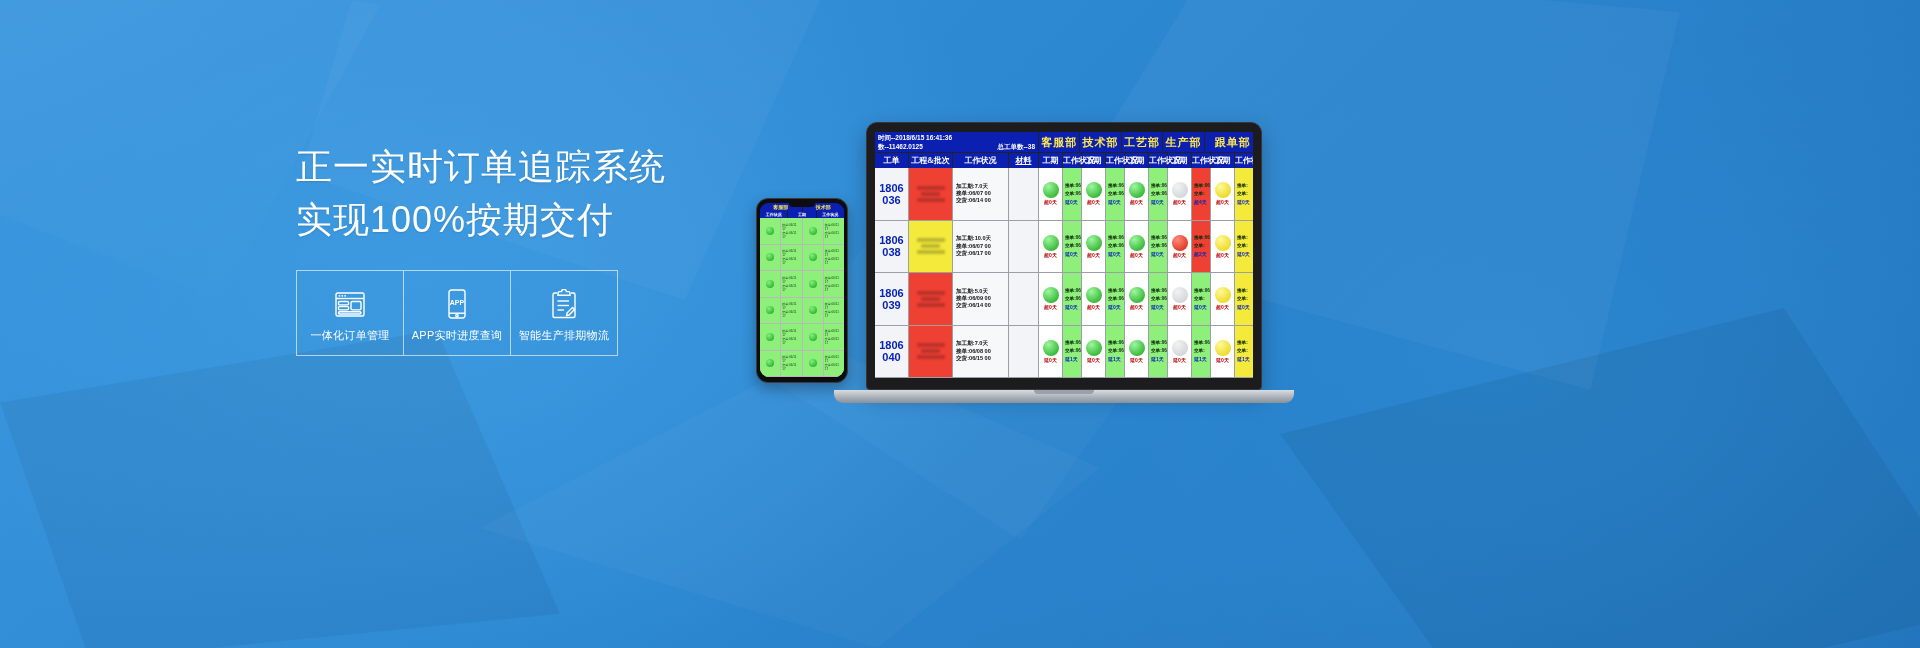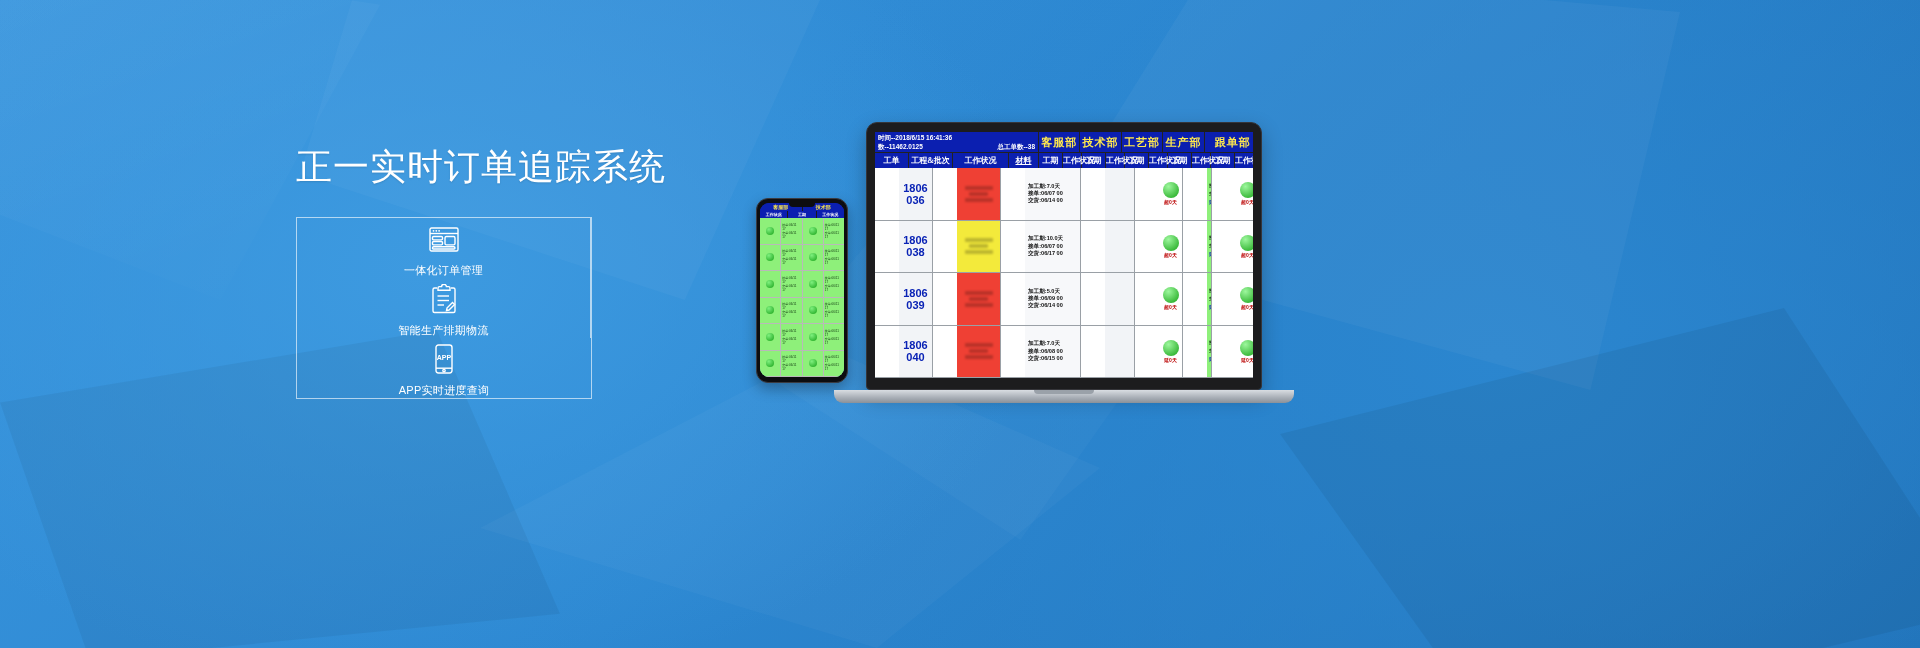--- a/index.html
+++ b/index.html
@@ -44,22 +44,22 @@
 
   
   #copy { position:absolute; left:296px; top:140px; width:460px; }
   .headline {
     color:#ffffff;
     font-size:36px; line-height:53px;
     font-weight:normal; letter-spacing:1px;
     text-shadow: 0 1px 2px rgba(0,0,0,.12);
     white-space: nowrap;
   }
-  #features { display:flex; margin-top:24px; width:296px;
-              border:1px solid rgba(255,255,255,.62);flex-direction:column; }
+  #features { display:flex; margin-top:24px; width:322px;
+              border:1px solid rgba(255,255,255,.62); }
   .feature { flex:1 1 0; height:84px;
              display:flex; flex-direction:column;
              align-items:center; justify-content:center;
              border-right:1px solid rgba(255,255,255,.62);
              padding-top:4px; }
   .feature:last-child { border-right:none; }
   .f-icon { height:34px; display:flex; align-items:center; justify-content:center; }
   .f-label { margin-top:7px; color:#ffffff; font-size:11px;
              letter-spacing:.3px; white-space:nowrap; }
 
@@ -133,21 +133,21 @@
 
   .c-order  { flex:0 0 34px; }
   .c-proj   { flex:0 0 44px;font-family:Liberation Serif, serif; }
   .c-cycle  { flex:0 0 56px; }
   .c-mat    { flex:0 0 30px;text-decoration:underline; }
   .c-dur    { flex:0 0 24px; }
   .c-stat   { flex:1 1 0; min-width:0; }
 
   .grid { flex:1; display:flex; flex-direction:column; background:#ffffff; }
   .grow { flex:1 1 0; display:flex; border-bottom:1px solid #9aa0a6; }
-  .grow > div { border-right:1px solid #9aa0a6; overflow:hidden;margin-left:24px; }
+  .grow > div { border-right:1px solid #9aa0a6; overflow:hidden; }
   .grow > div:last-child { border-right:none; }
   .cell-order { display:flex; align-items:center; justify-content:center;
                 background:#f2f4f7; }
   .cell-order span { color:#0a23b5; font-size:11px; font-weight:bold;
                      line-height:12px; text-align:center; }
   .cell-proj { display:flex; flex-direction:column; align-items:center;
                justify-content:center; gap:2px; padding:3px 4px; }
   .blurbar { width:80%; height:4px; border-radius:1px;
              background: rgba(0,0,0,.22); filter: blur(1.1px); }
   .blurbar.s { width:52%; }
@@ -178,20 +178,21 @@
   <div class="poly p1"></div>
   <div class="poly p2"></div>
   <div class="poly p3"></div>
   <div class="poly p4"></div>
   <div class="poly p5"></div>
   <div class="poly p6"></div>
   <div class="poly p7"></div>
 
   <div id="copy">
     <div class="headline">正一实时订单追踪系统</div>
+    <div class="headline">实现100%按期交付</div>
 
     <div id="features">
 
       <div class="feature">
         <div class="f-icon">
           <svg width="30" height="25" viewBox="0 0 30 25" fill="none" stroke="#ffffff" stroke-width="1.4">
             <rect x="1" y="1" width="28" height="23" rx="1.5"></rect>
             <line x1="1" y1="6.5" x2="29" y2="6.5"></line>
             <circle cx="4.5" cy="3.8" r="0.9" fill="#fff" stroke="none"></circle>
             <circle cx="7.3" cy="3.8" r="0.9" fill="#fff" stroke="none"></circle>
@@ -200,44 +201,44 @@
             <rect x="3.5" y="14.5" width="10" height="3.4" rx="1.1"></rect>
             <rect x="16" y="9.5" width="10" height="8.4" rx="1.4"></rect>
             <rect x="3.5" y="19.8" width="22.5" height="2.2" rx="1.1"></rect>
           </svg>
         </div>
         <div class="f-label">一体化订单管理</div>
       </div>
 
       <div class="feature">
         <div class="f-icon">
+          <svg width="22" height="30" viewBox="0 0 22 30" fill="none" stroke="#ffffff" stroke-width="1.4">
+            <rect x="3" y="1" width="16" height="28" rx="2.4"></rect>
+            <line x1="3" y1="24.2" x2="19" y2="24.2"></line>
+            <circle cx="11" cy="26.6" r="1.2"></circle>
+            <text x="11" y="16" font-size="7" font-family="Liberation Sans, sans-serif" font-weight="bold" fill="#ffffff" stroke="none" text-anchor="middle">APP</text>
+          </svg>
+        </div>
+        <div class="f-label">APP实时进度查询</div>
+      </div>
+
+      <div class="feature">
+        <div class="f-icon">
           <svg width="26" height="30" viewBox="0 0 26 30" fill="none" stroke="#ffffff" stroke-width="1.4">
             <path d="M6 4 H3.5 A1.5 1.5 0 0 0 2 5.5 V27 A1.5 1.5 0 0 0 3.5 28.5
                      H22.5 A1.5 1.5 0 0 0 24 27 V5.5 A1.5 1.5 0 0 0 22.5 4 H20"></path>
             <path d="M7 4 a1.4 1.4 0 0 1 1.4-1.4 h2.2 a2.4 2.4 0 0 1 4.8 0
                      h2.2 A1.4 1.4 0 0 1 19 4 v2.2 H7 Z"></path>
             <line x1="6.5" y1="12" x2="18" y2="12"></line>
             <line x1="6.5" y1="16.5" x2="18" y2="16.5"></line>
             <line x1="6.5" y1="21" x2="13" y2="21"></line>
             <path d="M16 24 L21.5 18.5 L23.5 20.5 L18 26 L15.5 26.5 Z"></path>
           </svg>
         </div>
         <div class="f-label">智能生产排期物流</div>
-      </div>
-
-      <div class="feature">
-        <div class="f-icon">
-          <svg width="22" height="30" viewBox="0 0 22 30" fill="none" stroke="#ffffff" stroke-width="1.4">
-            <rect x="3" y="1" width="16" height="28" rx="2.4"></rect>
-            <line x1="3" y1="24.2" x2="19" y2="24.2"></line>
-            <circle cx="11" cy="26.6" r="1.2"></circle>
-            <text x="11" y="16" font-size="7" font-family="Liberation Sans, sans-serif" font-weight="bold" fill="#ffffff" stroke="none" text-anchor="middle">APP</text>
-          </svg>
-        </div>
-        <div class="f-label">APP实时进度查询</div>
       </div>
 
     </div>
   </div>
 
   <div id="phone">
     <div class="notch"></div>
     <div id="phone-screen">
       <div class="ph-dept">
         <div>客服部</div>

